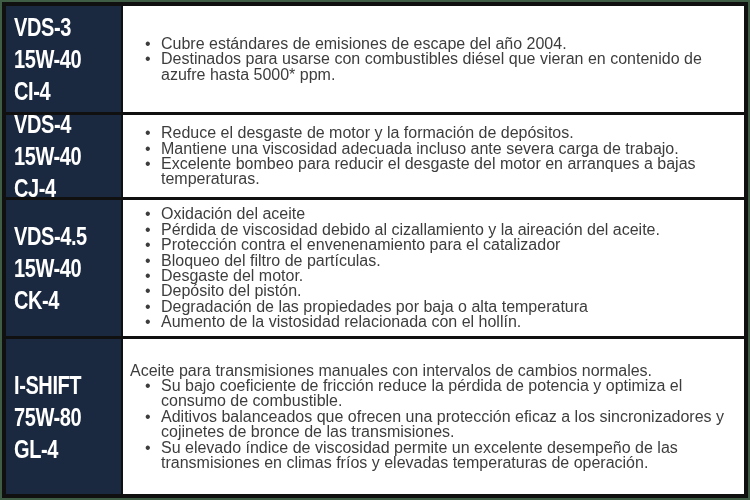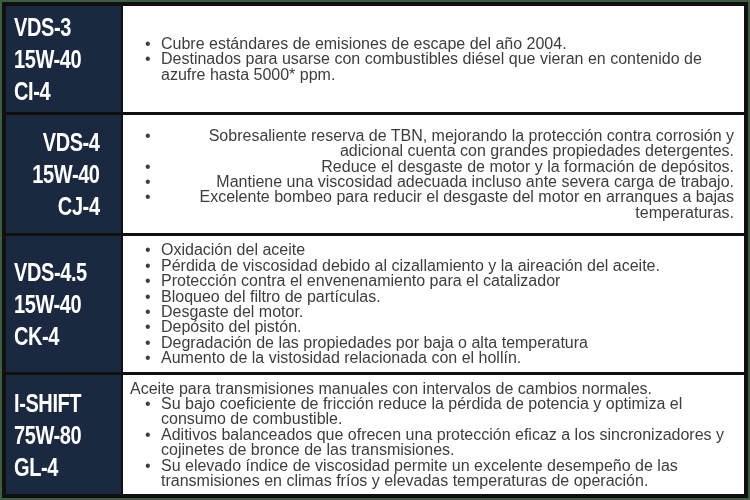--- a/index.html
+++ b/index.html
@@ -19,21 +19,21 @@
     border: 4px solid var(--line-black, #101010);
     display: flex; flex-direction: column;
   }
   .row {
     display: flex;
     border-bottom: 3px solid var(--line-black, #101010);
     overflow: hidden;
   }
   .row:last-child { border-bottom: none; }
   .row:nth-child(1) { height: 109px; }
-  .row:nth-child(2) { height: 121px; text-align: right; }
+  .row:nth-child(2) { height: 85px; }
   .row:nth-child(3) { height: 139px; }
   .row:nth-child(4) { flex: 1; }
   .cell-left {
     width: 117px;
     flex: 0 0 117px;
     background: var(--navy, #1B2940);
     border-right: 2px solid var(--line-black, #101010);
     display: flex; flex-direction: column; justify-content: center;
     padding-left: 8px;
   }
@@ -94,21 +94,20 @@
 
     <div class="row">
       <div class="cell-left">
           <div class="product-line">VDS-4</div>
           <div class="product-line">15W-40</div>
           <div class="product-line">CJ-4</div>
         </div>
       <div class="cell-right">
 
         <ul class="bullets">
-            <li>Sobresaliente reserva de TBN, mejorando la protección contra corrosión y adicional cuenta con grandes propiedades detergentes.</li>
             <li>Reduce el desgaste de motor y la formación de depósitos.</li>
             <li>Mantiene una viscosidad adecuada incluso ante severa carga de trabajo.</li>
             <li>Excelente bombeo para reducir el desgaste del motor en arranques a bajas temperaturas.</li>
           </ul>
       </div>
     </div>
 
     <div class="row">
       <div class="cell-left">
           <div class="product-line">VDS-4.5</div>

